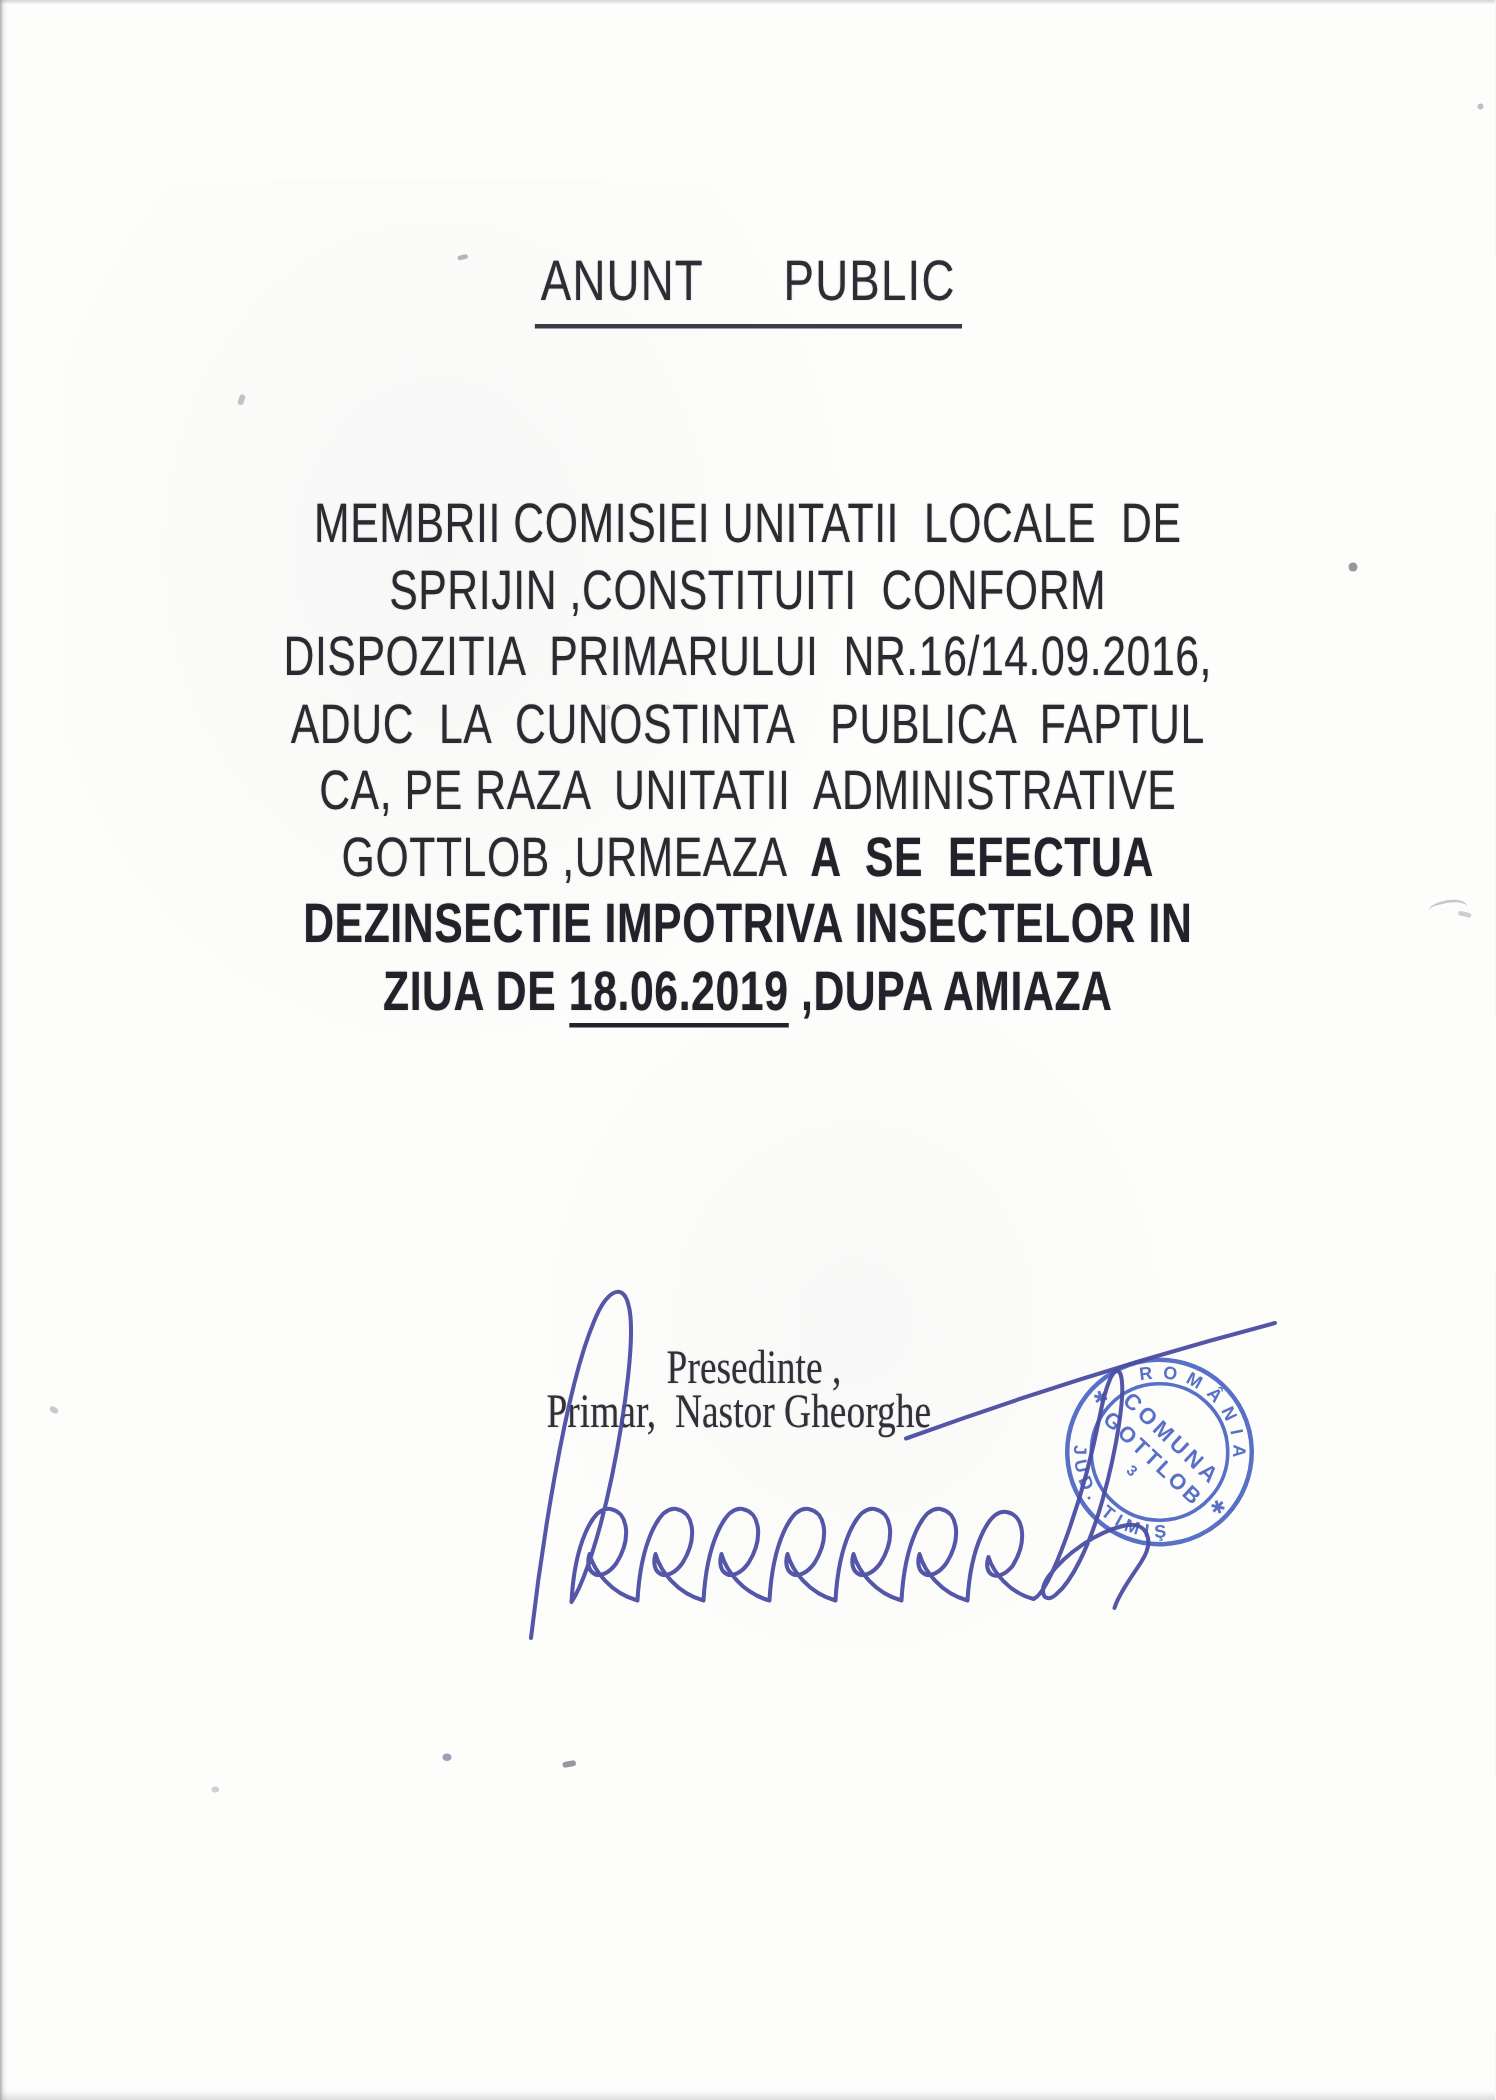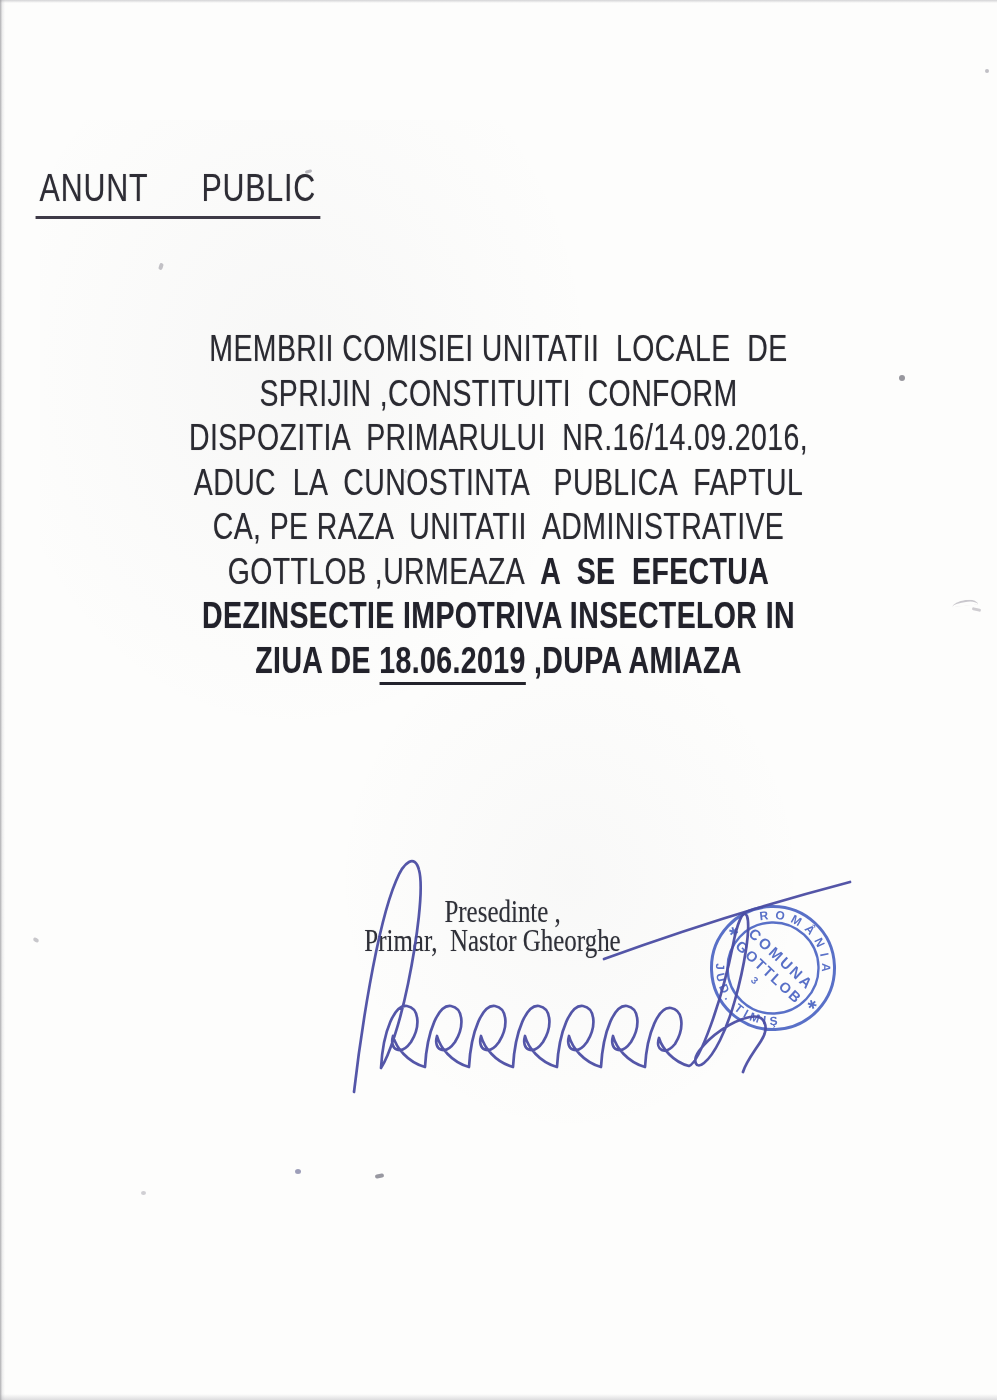--- a/index.html
+++ b/index.html
@@ -14,21 +14,21 @@
   .edge-top { position:absolute; left:0; top:0; width:100%; height:3px;
     background:linear-gradient(to bottom, rgba(150,150,156,.40), rgba(255,255,255,0)); }
   .edge-bottom { position:absolute; left:0; bottom:0; width:100%; height:6px;
     background:linear-gradient(to top, rgba(160,160,166,.35), rgba(255,255,255,0)); }
   .smudge1 { position:absolute; left:40px; top:120px; width:560px; height:620px; pointer-events:none;
     background:radial-gradient(ellipse at 45% 40%, rgba(120,120,130,.045), rgba(120,120,130,0) 70%); }
   .smudge2 { position:absolute; left:330px; top:620px; width:480px; height:520px; pointer-events:none;
     background:radial-gradient(ellipse at 50% 50%, rgba(120,120,130,.035), rgba(120,120,130,0) 70%); }
 
   
-  .title-wrap { position:absolute; left:0; right:0; top:167px; text-align:left; }
+  .title-wrap { position:absolute; left:0; right:0; top:167px; text-align:center; }
   .title {
     display:inline-block; font-size:38px; font-weight:400; color:#2e2d35;
     letter-spacing:1px; word-spacing:22px; line-height:1.15;
     padding:0 5px 5px 5px; border-bottom:3px solid #3e3a47;
     transform:scaleX(.80); transform-origin:50% 50%;
     text-shadow:0 0 1px rgba(46,45,53,.45);
     white-space:pre;
   }
 
   

